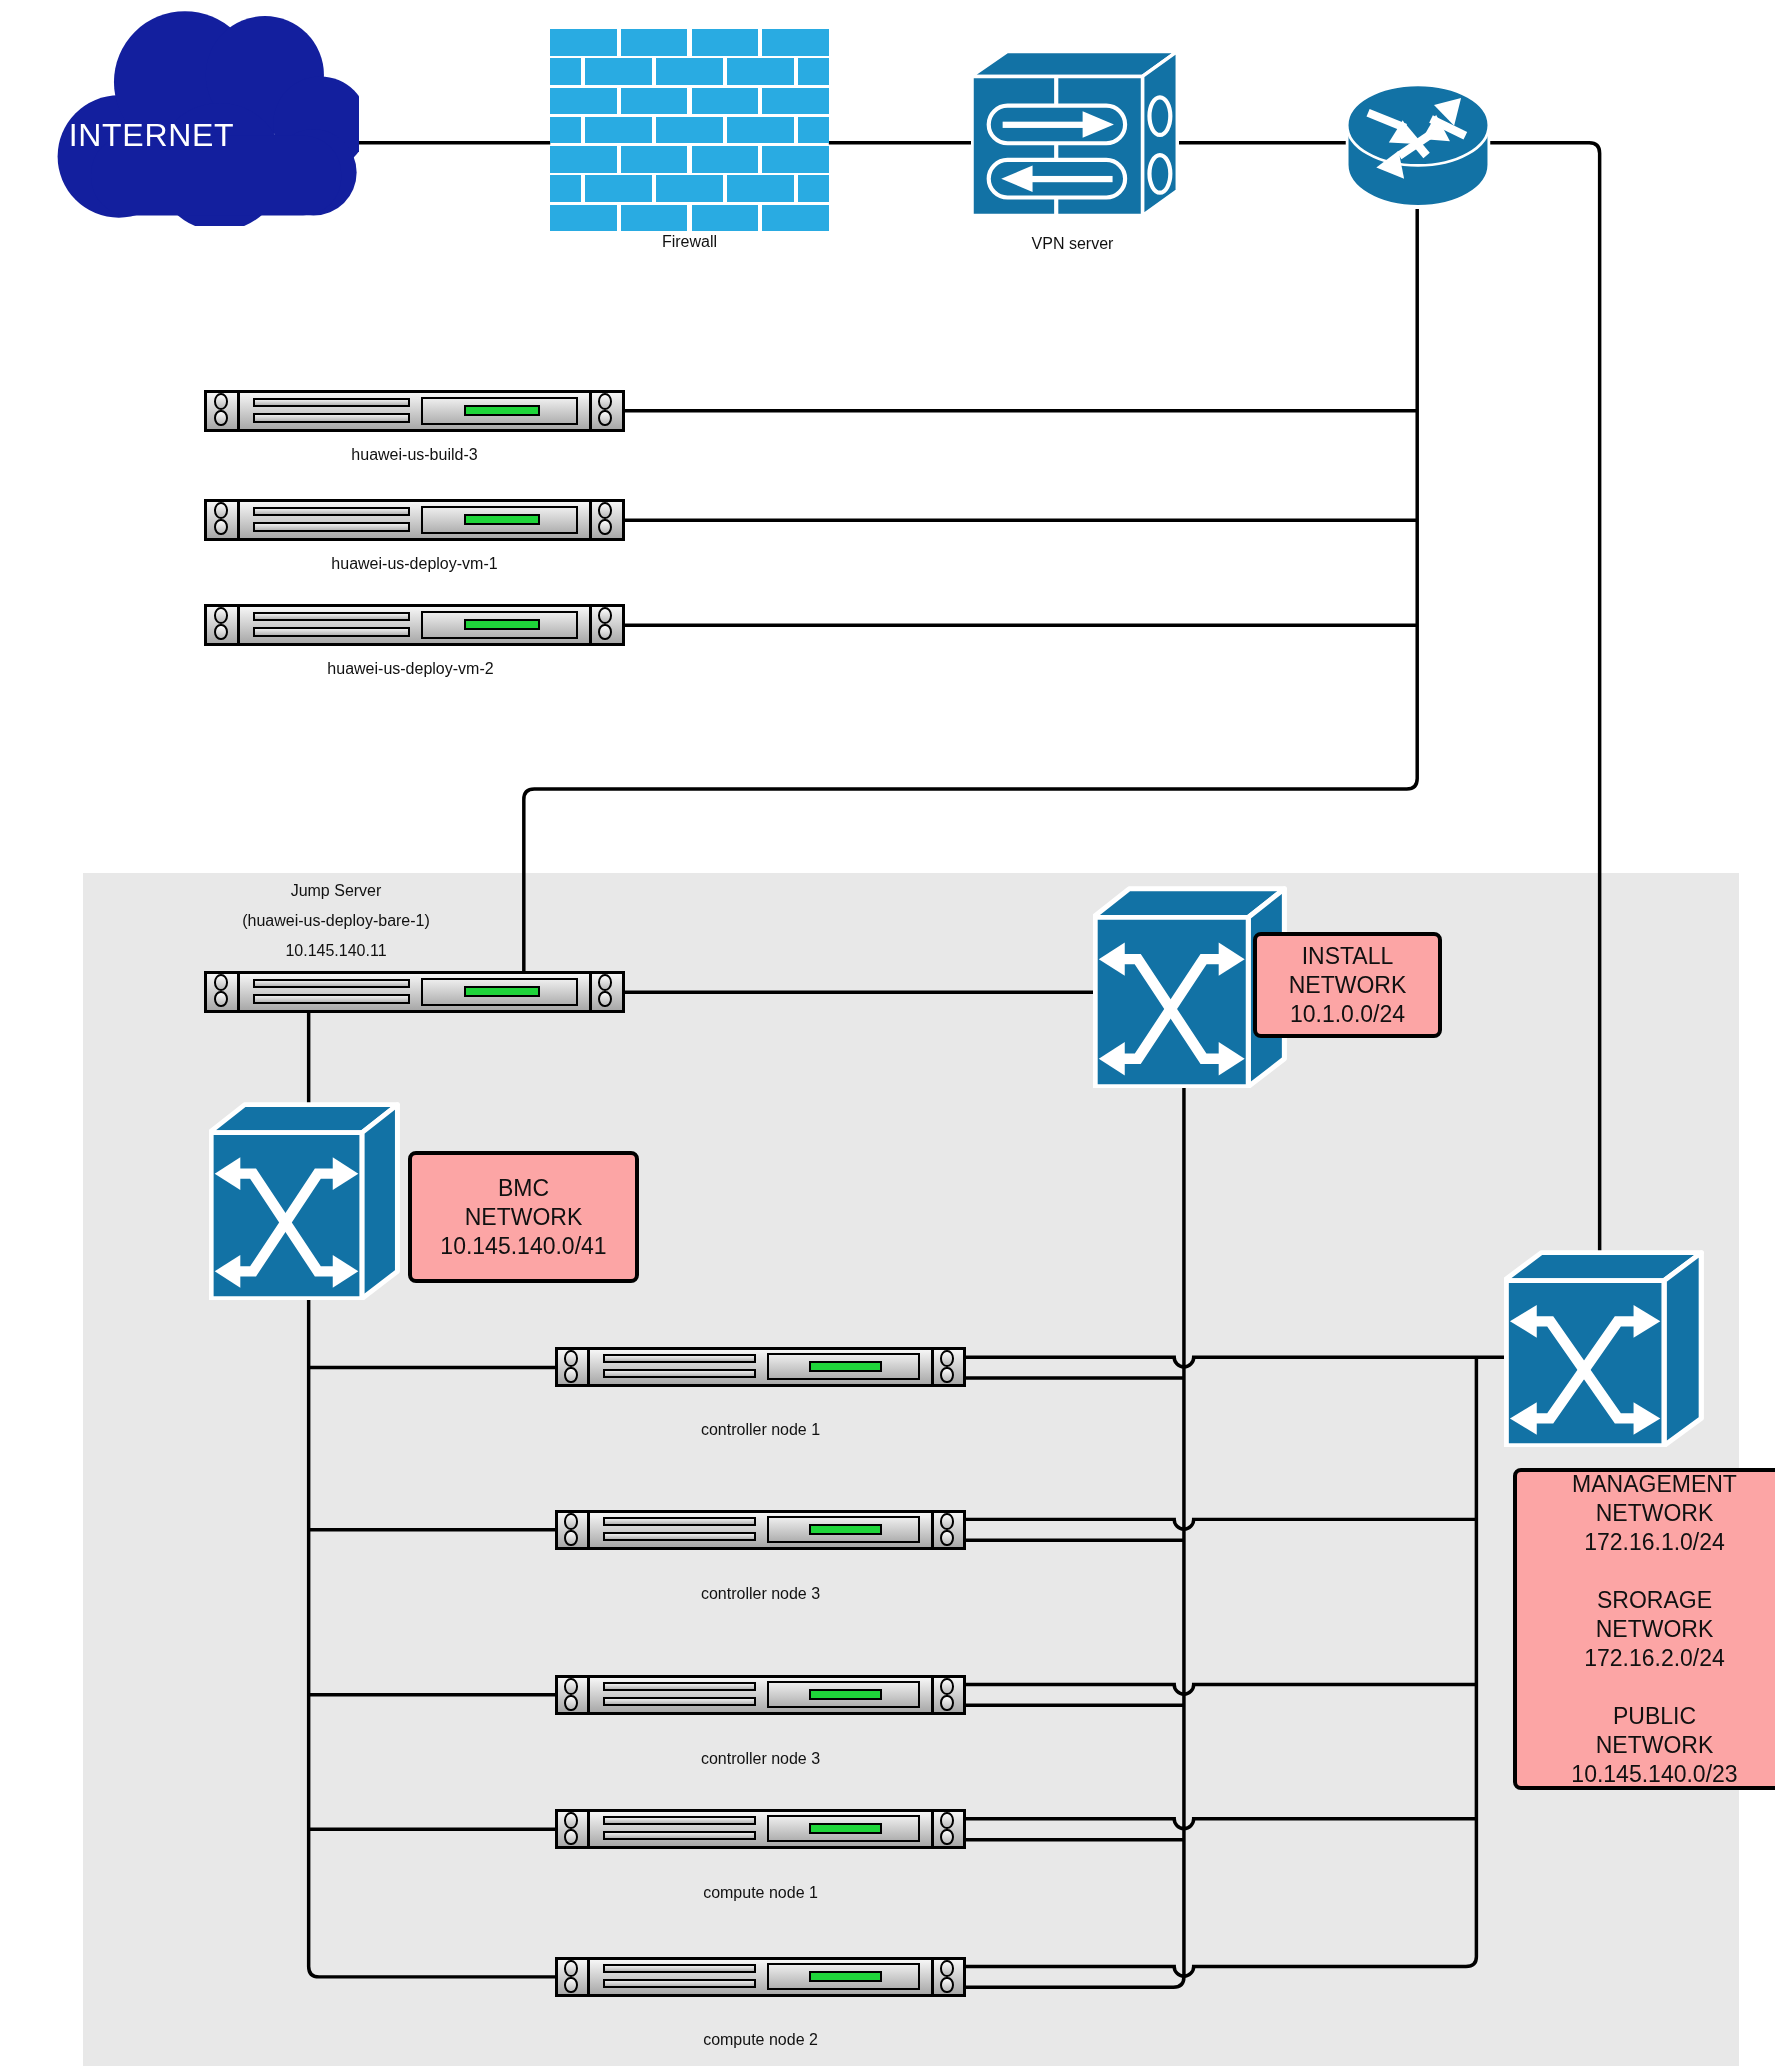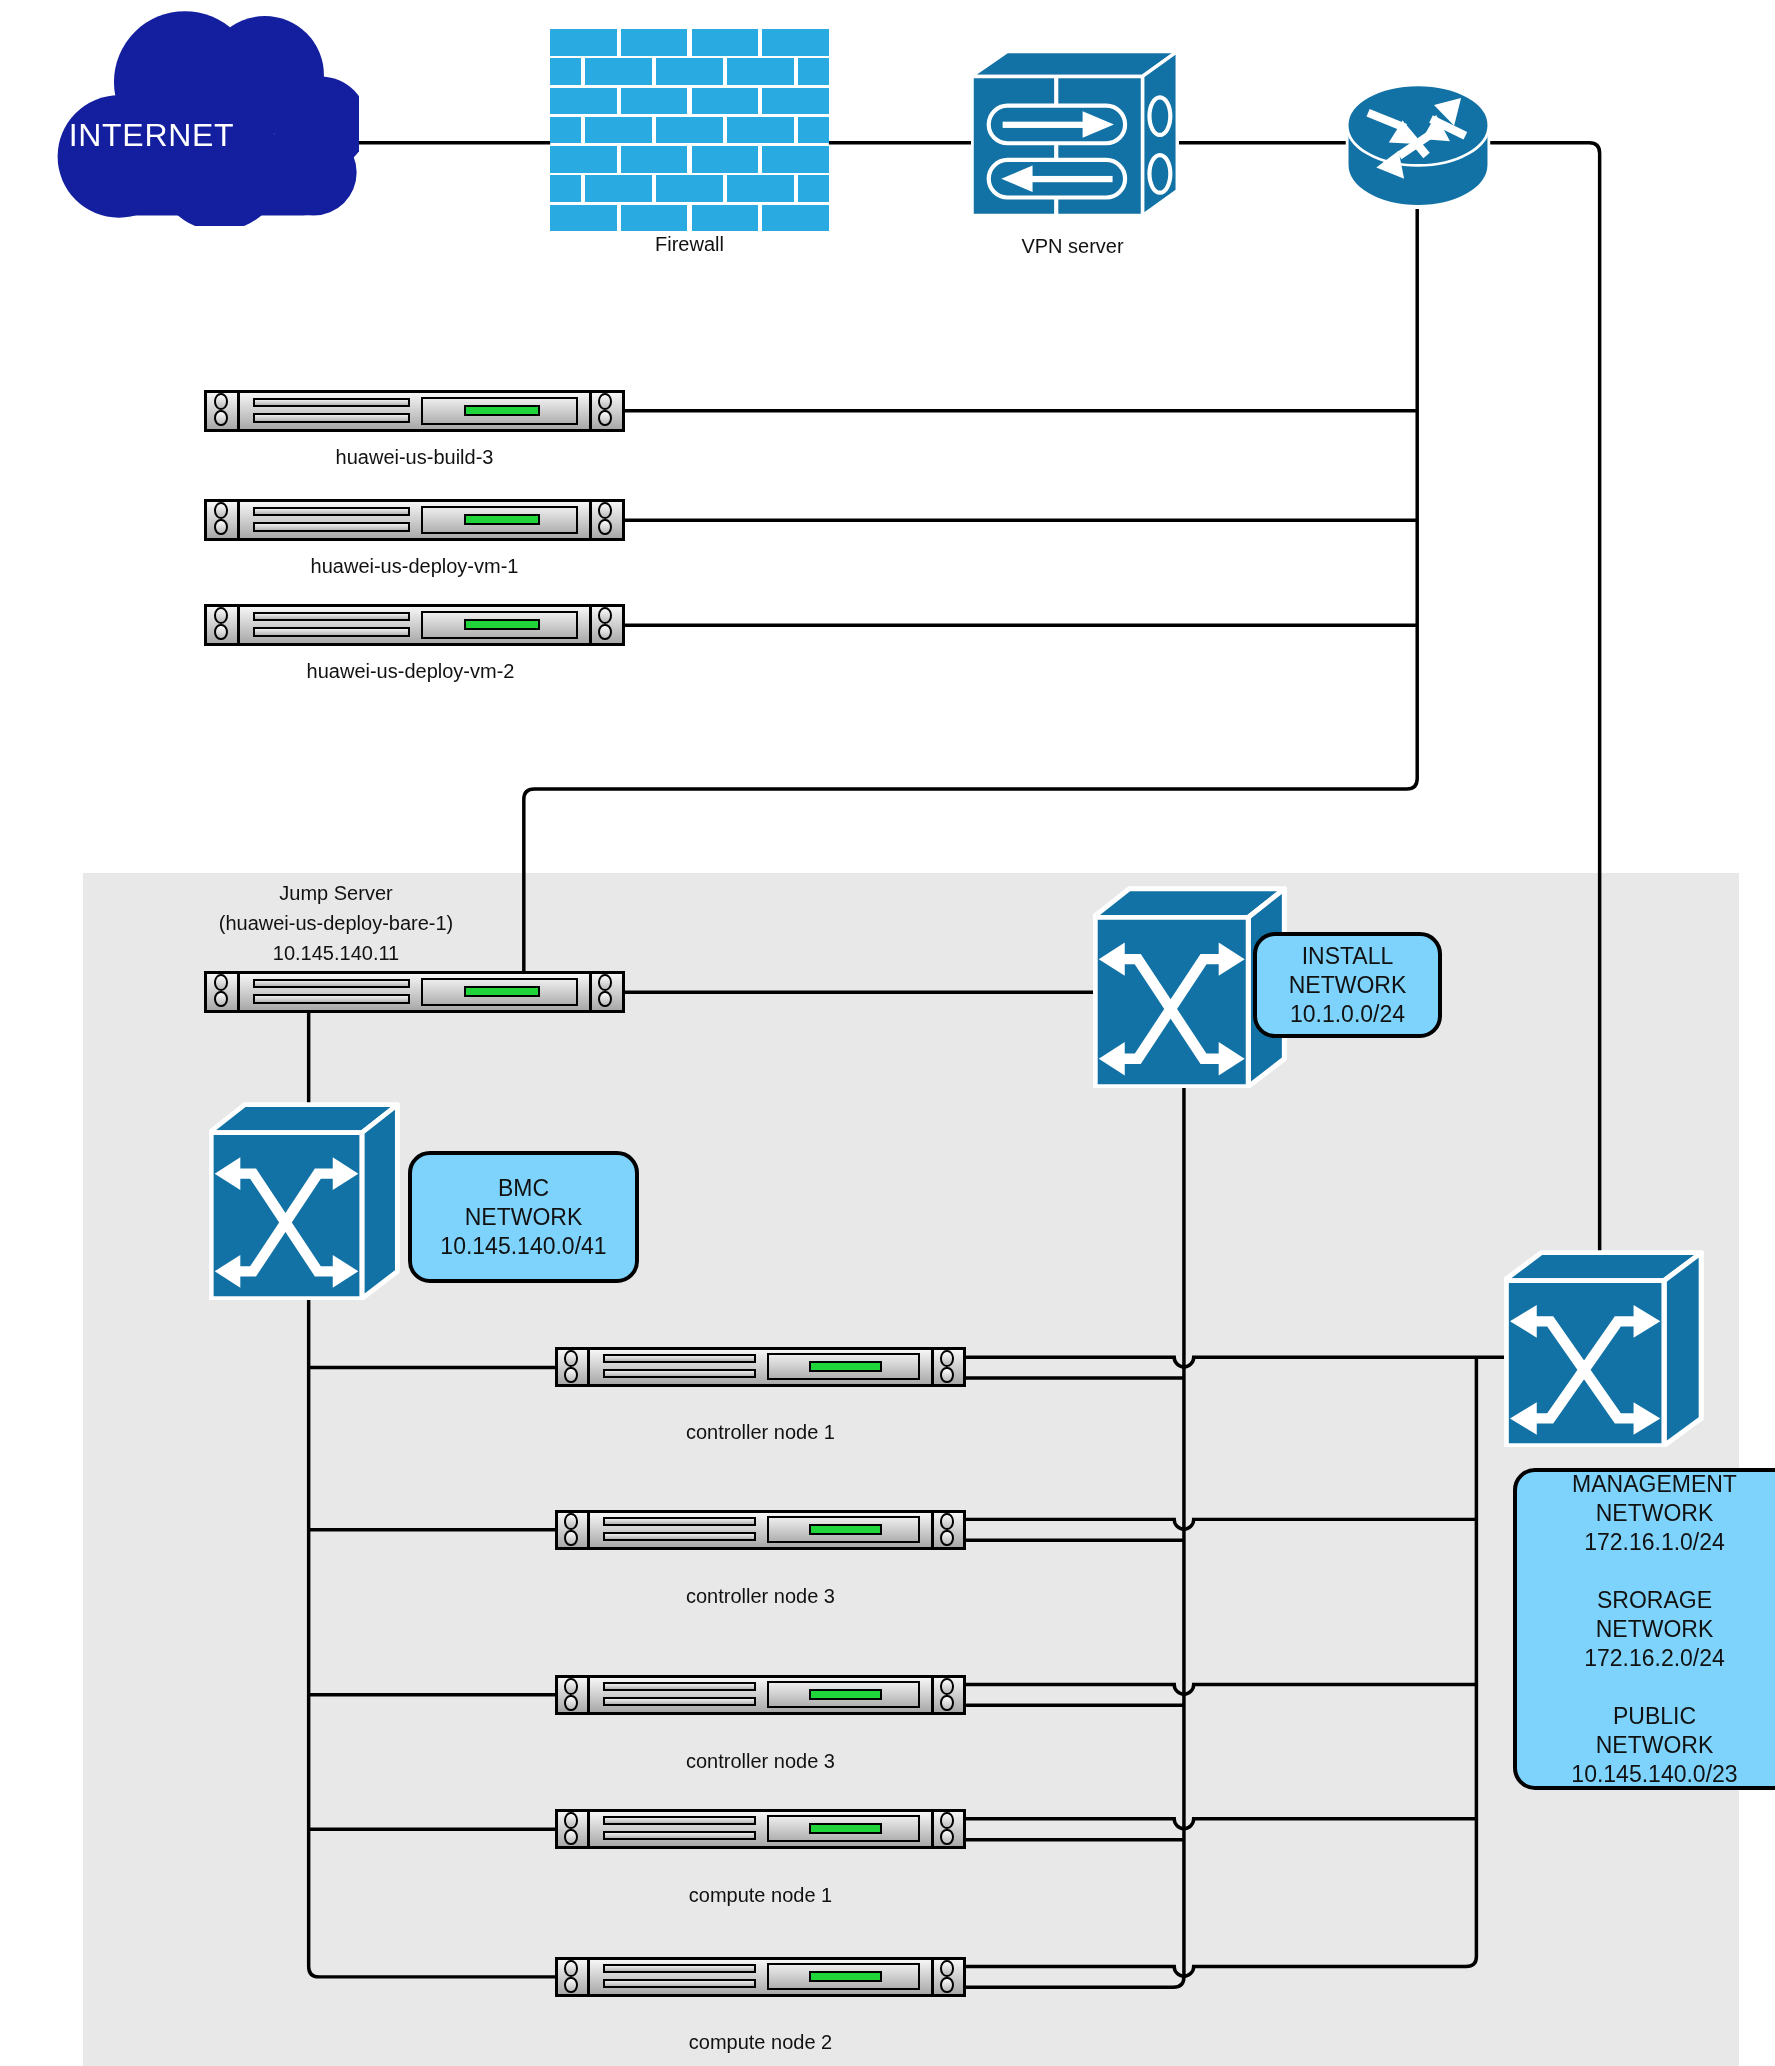--- a/index.html
+++ b/index.html
@@ -18,22 +18,22 @@
   .dot{position:absolute;left:22%;width:46%;height:16.7px;border:2.8px solid #000;border-radius:50%;
        background:linear-gradient(#fdfdfd,#bbb);box-sizing:border-box;}
   .dot.d1{top:0;} .dot.d2{top:16.7px;}
   .server .slot{position:absolute;left:11%;width:38%;height:26%;border:2.8px solid #000;
        background:linear-gradient(#eee,#b5b5b5);box-sizing:border-box;}
   .slot.s1{top:13%;} .slot.s2{top:56%;}
   .server .panel{position:absolute;left:51.5%;width:38%;top:10%;height:78%;border:2.8px solid #000;
        background:linear-gradient(#ededed,#b0b0b0);box-sizing:border-box;}
   .server .led{position:absolute;left:27%;width:49%;top:27%;height:46%;background:#1fd53a;border:2.8px solid #000;box-sizing:border-box;}
 
-  .lbl{font-size:20px;text-align:center;white-space:nowrap;}
-  .netbox{background:#7dd3fc;border:4.2px solid #000;border-radius:22px;box-sizing:border-box;
+  .lbl{font-size:16px;text-align:center;white-space:nowrap;}
+  .netbox{background:#fca5a5;border:4.2px solid #000;border-radius:8px;box-sizing:border-box;
           display:flex;flex-direction:column;justify-content:center;align-items:center;}
   .netbox div{font-size:23px;line-height:29px;text-align:center;min-height:29px;white-space:nowrap;}
   #internet-label{font-size:32px;color:#fff;text-align:center;letter-spacing:0.7px;}
   #firewall{display:flex;flex-direction:column;justify-content:space-between;}
   .brickrow{display:flex;gap:4.2px;height:26.5px;}
   .brickrow .b{background:#29abe2;height:100%;}
 </style>
 </head>
 <body>
 

